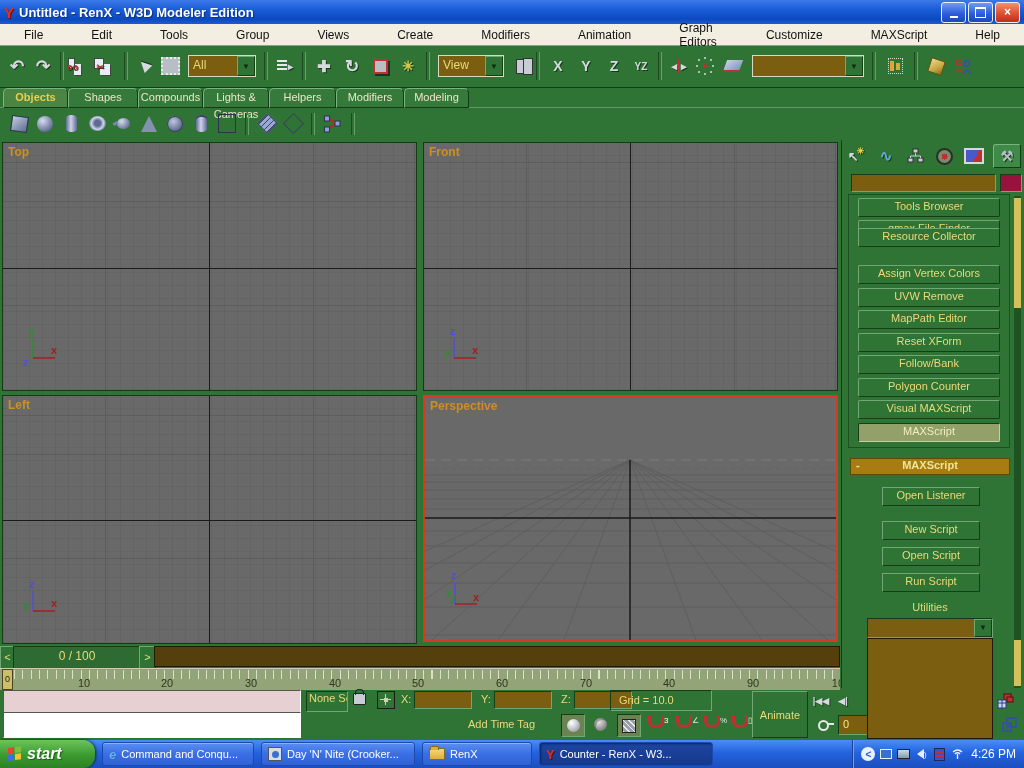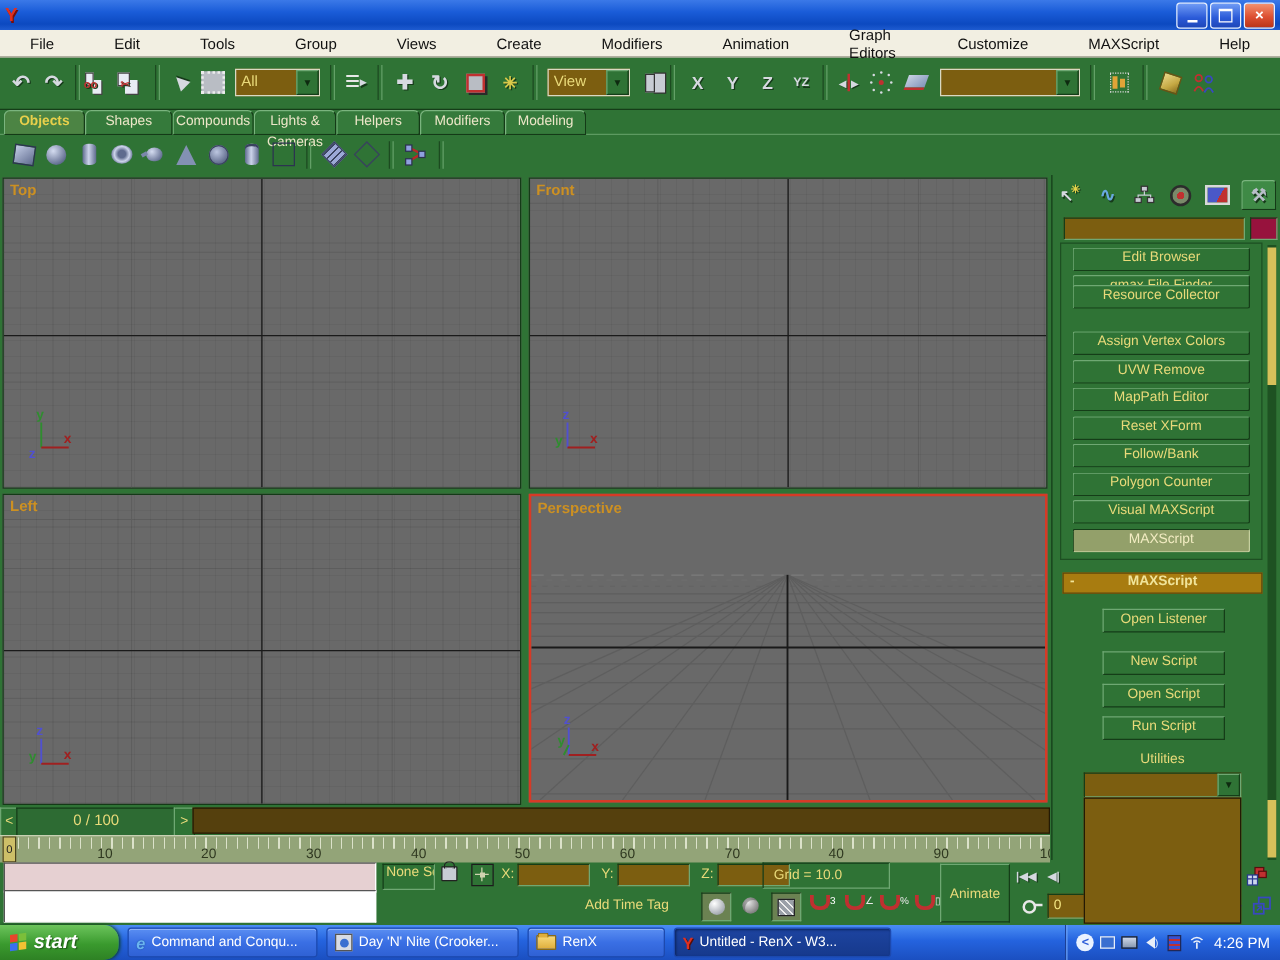--- a/index.html
+++ b/index.html
@@ -67,20 +67,21 @@
   .task{height:22px;border-radius:3px;background:linear-gradient(#5a8ef2,#3a6fe4 50%,#2f61d4);border:1px solid #1d49ae;color:#fff;font-size:11px;display:flex;align-items:center;padding:0 6px;margin-left:7px;box-shadow:inset 0 1px 0 #8cb2f8}
   .task.active{background:linear-gradient(#1d44a0,#16398c);box-shadow:inset 1px 1px 2px #0c2560}
   .flag{width:14px;height:14px;display:grid;grid-template-columns:6px 6px;grid-template-rows:6px 6px;gap:1px;transform:skewY(-8deg)}
   .tray-ic{width:15px;height:14px;margin-left:3px;display:flex;align-items:center;justify-content:center}
 </style>
 </head>
 <body>
 
 <div class="abs titlebar">
   <span style="color:#e03020;font-weight:bold;font-size:15px;text-shadow:1px 1px 0 #7a0d06">Υ</span>
+  <span class="title-text">Untitled - RenX - W3D Modeler Edition</span>
   <span style="flex:1"></span>
   <span class="winbtn">
       <span style="width:8px;height:2px;background:#fff;margin-top:9px"></span>
     </span>
   <span class="winbtn">
       <span style="width:9px;height:8px;border:1px solid #fff;border-top-width:2px"></span>
     </span>
   <span class="winbtn close">×</span>
 </div>
 
@@ -346,21 +347,21 @@
       </span>
     <span class="tbi" style="width:26px;height:22px;background:#3f8a46;border:1px solid;border-color:#7ab47e #143a17 #143a17 #7ab47e;border-radius:3px 3px 0 0;font-size:14px;color:#b8bec8">⚒</span>
   </div>
 
   <div class="sunken brown" style="position:absolute;left:9px;top:34px;width:143px;height:16px">
     <span class="yel"></span>
   </div>
   <span class="sunken" style="position:absolute;left:158px;top:34px;width:20px;height:16px;background:#97123d"></span>
 </div>
 
-<div class="pbtn" style="top:198px">Edit Browser</div>
+<div class="pbtn" style="top:198px">Tools Browser</div>
 <div class="pbtn" style="top:220px">gmax File Finder</div>
 <div class="pbtn" style="top:228px">Resource Collector</div>
 <div class="pbtn" style="top:265px">Assign Vertex Colors</div>
 <div class="pbtn" style="top:288px">UVW Remove</div>
 <div class="pbtn" style="top:310px">MapPath Editor</div>
 <div class="pbtn" style="top:333px">Reset XForm</div>
 <div class="pbtn" style="top:355px">Follow/Bank</div>
 <div class="pbtn" style="top:378px">Polygon Counter</div>
 <div class="pbtn" style="top:400px">Visual MAXScript</div>
 <div class="pbtn active" style="top:423px">MAXScript</div>
@@ -523,21 +524,21 @@
     <span style="overflow:hidden;white-space:nowrap">Day 'N' Nite (Crooker...</span>
   </div>
   <div class="task" style="width:96px">
     <span style="width:14px;height:10px;background:linear-gradient(#f7d878,#dfae3c);border:1px solid #8a6a14;border-radius:1px;margin-right:5px;position:relative">
         <span style="position:absolute;left:0;top:-3px;width:7px;height:3px;background:#dfae3c;border:1px solid #8a6a14;border-bottom:none;border-radius:2px 2px 0 0"></span>
       </span>
     <span>RenX</span>
   </div>
   <div class="task active" style="width:160px">
     <span style="color:#e03020;font-weight:bold;font-size:13px;margin-right:5px;text-shadow:1px 1px 0 #5a0d06">Υ</span>
-    <span style="overflow:hidden;white-space:nowrap">Untitled - RenX - W3...</span>
+    <span style="overflow:hidden;white-space:nowrap">Counter - RenX - W3...</span>
   </div>
   <span style="flex:1"></span>
 
   <div class="f" style="height:28px;border-left:1px solid #6aa0f5;box-shadow:-1px 0 0 #1b3f96;padding:0 8px 0 4px">
     <span class="tray-ic" style="width:14px;height:14px;border-radius:50%;background:#eaf2ff;color:#2a5ad8;font-weight:bold;font-size:10px">&lt;</span>
     <span class="tray-ic">
         <span style="width:10px;height:8px;border:1px solid #e8eef8;background:#3a6fd0"></span>
       </span>
     <span class="tray-ic">
         <span style="width:11px;height:8px;border:1px solid #222;background:linear-gradient(#cfd8e8,#8898b0)"></span>

